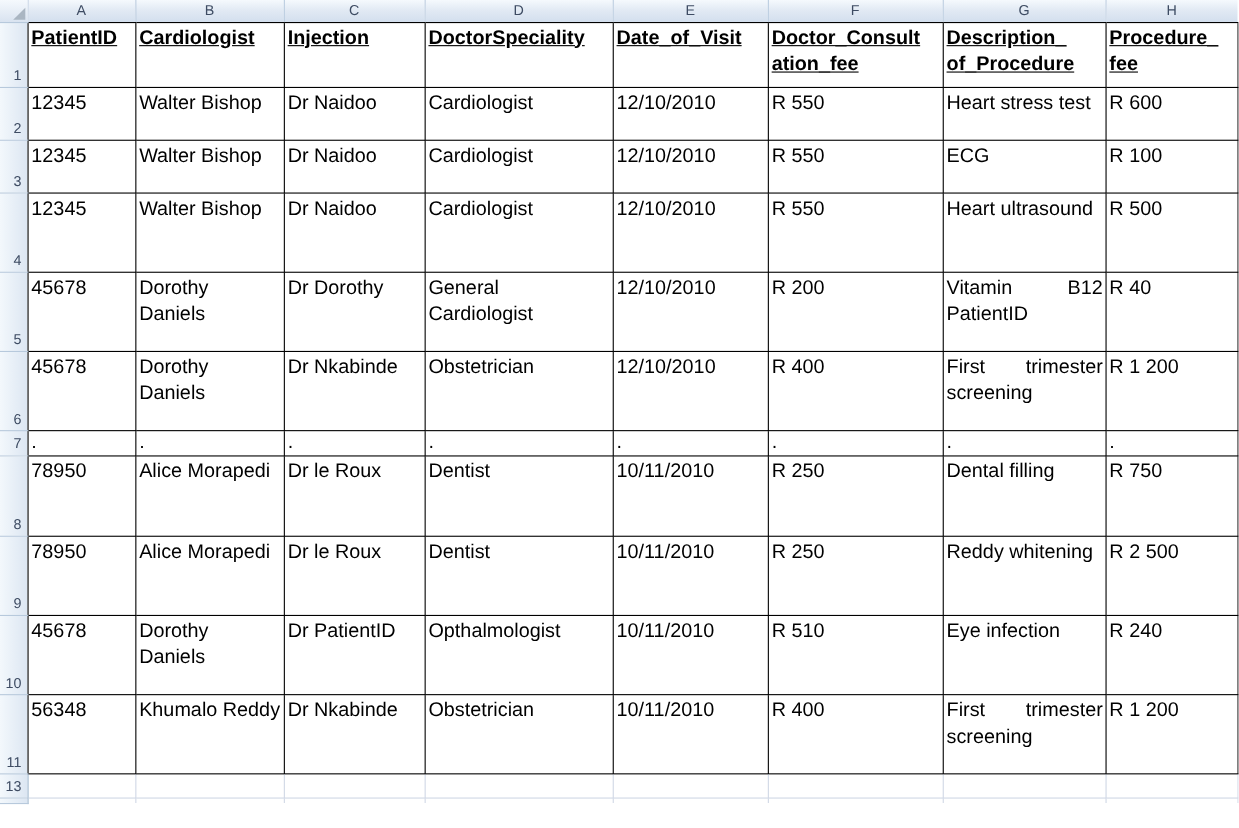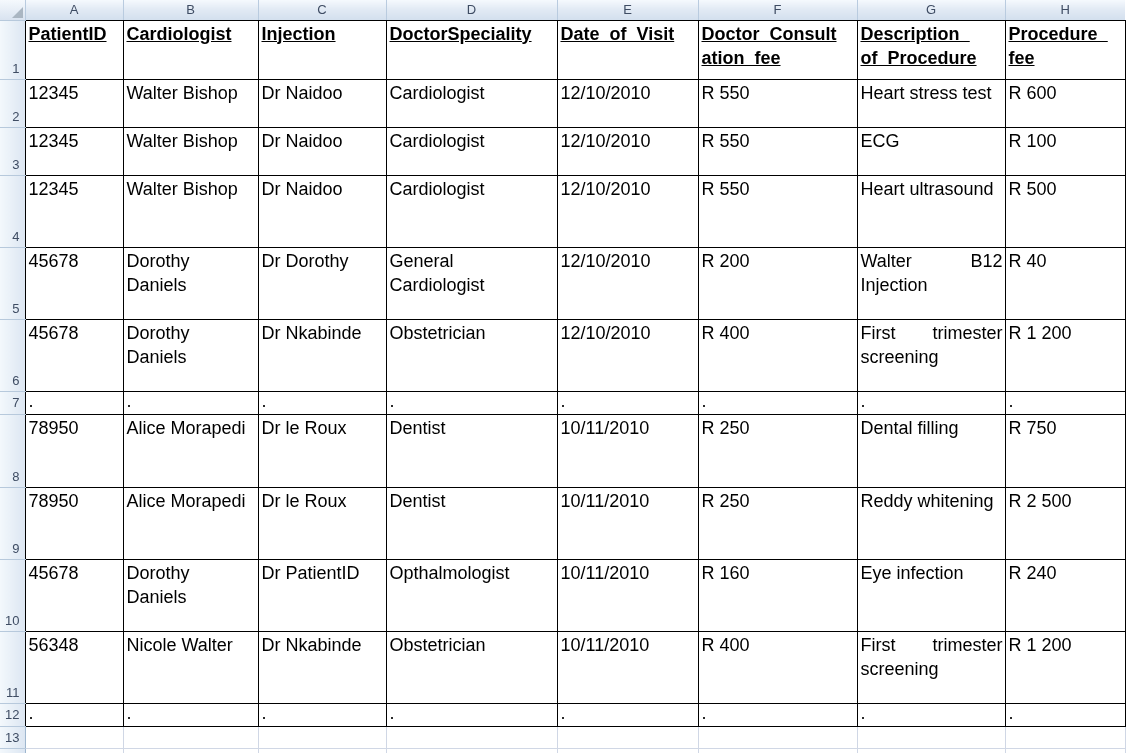--- a/index.html
+++ b/index.html
@@ -116,21 +116,21 @@
 <tr style="height:72px">
   <td class="rh">5</td>
   <td class="b">45678</td>
   <td class="b">Dorothy
 Daniels</td>
   <td class="b">Dr Dorothy</td>
   <td class="b">General
 Cardiologist</td>
   <td class="b">12/10/2010</td>
   <td class="b">R 200</td>
-  <td class="b jst">Walter B12 Injection</td>
+  <td class="b jst">Vitamin B12 PatientID</td>
   <td class="b">R 40</td>
 </tr>
 
 <tr style="height:72px">
   <td class="rh">6</td>
   <td class="b">45678</td>
   <td class="b">Dorothy
 Daniels</td>
   <td class="b">Dr Nkabinde</td>
   <td class="b">Obstetrician</td>
@@ -177,48 +177,37 @@
 </tr>
 
 <tr style="height:72px">
   <td class="rh">10</td>
   <td class="b">45678</td>
   <td class="b">Dorothy
 Daniels</td>
   <td class="b">Dr PatientID</td>
   <td class="b">Opthalmologist</td>
   <td class="b">10/11/2010</td>
-  <td class="b">R 160</td>
+  <td class="b">R 510</td>
   <td class="b jst">Eye infection</td>
   <td class="b">R 240</td>
 </tr>
 
 <tr style="height:72px">
   <td class="rh">11</td>
   <td class="b">56348</td>
-  <td class="b">Nicole Walter</td>
+  <td class="b">Khumalo Reddy</td>
   <td class="b">Dr Nkabinde</td>
   <td class="b">Obstetrician</td>
   <td class="b">10/11/2010</td>
   <td class="b">R 400</td>
   <td class="b jst">First trimester screening</td>
   <td class="b">R 1 200</td>
 </tr>
 
-<tr class="dots" style="height:23px">
-  <td class="rh">12</td>
-  <td class="b">.</td>
-  <td class="b">.</td>
-  <td class="b">.</td>
-  <td class="b">.</td>
-  <td class="b">.</td>
-  <td class="b">.</td>
-  <td class="b">.</td>
-  <td class="b">.</td>
-</tr>
 
 <tr style="height:22px">
   <td class="rh rh2">13</td>
   <td class="g"></td>
   <td class="g"></td>
   <td class="g"></td>
   <td class="g"></td>
   <td class="g"></td>
   <td class="g"></td>
   <td class="g"></td>

